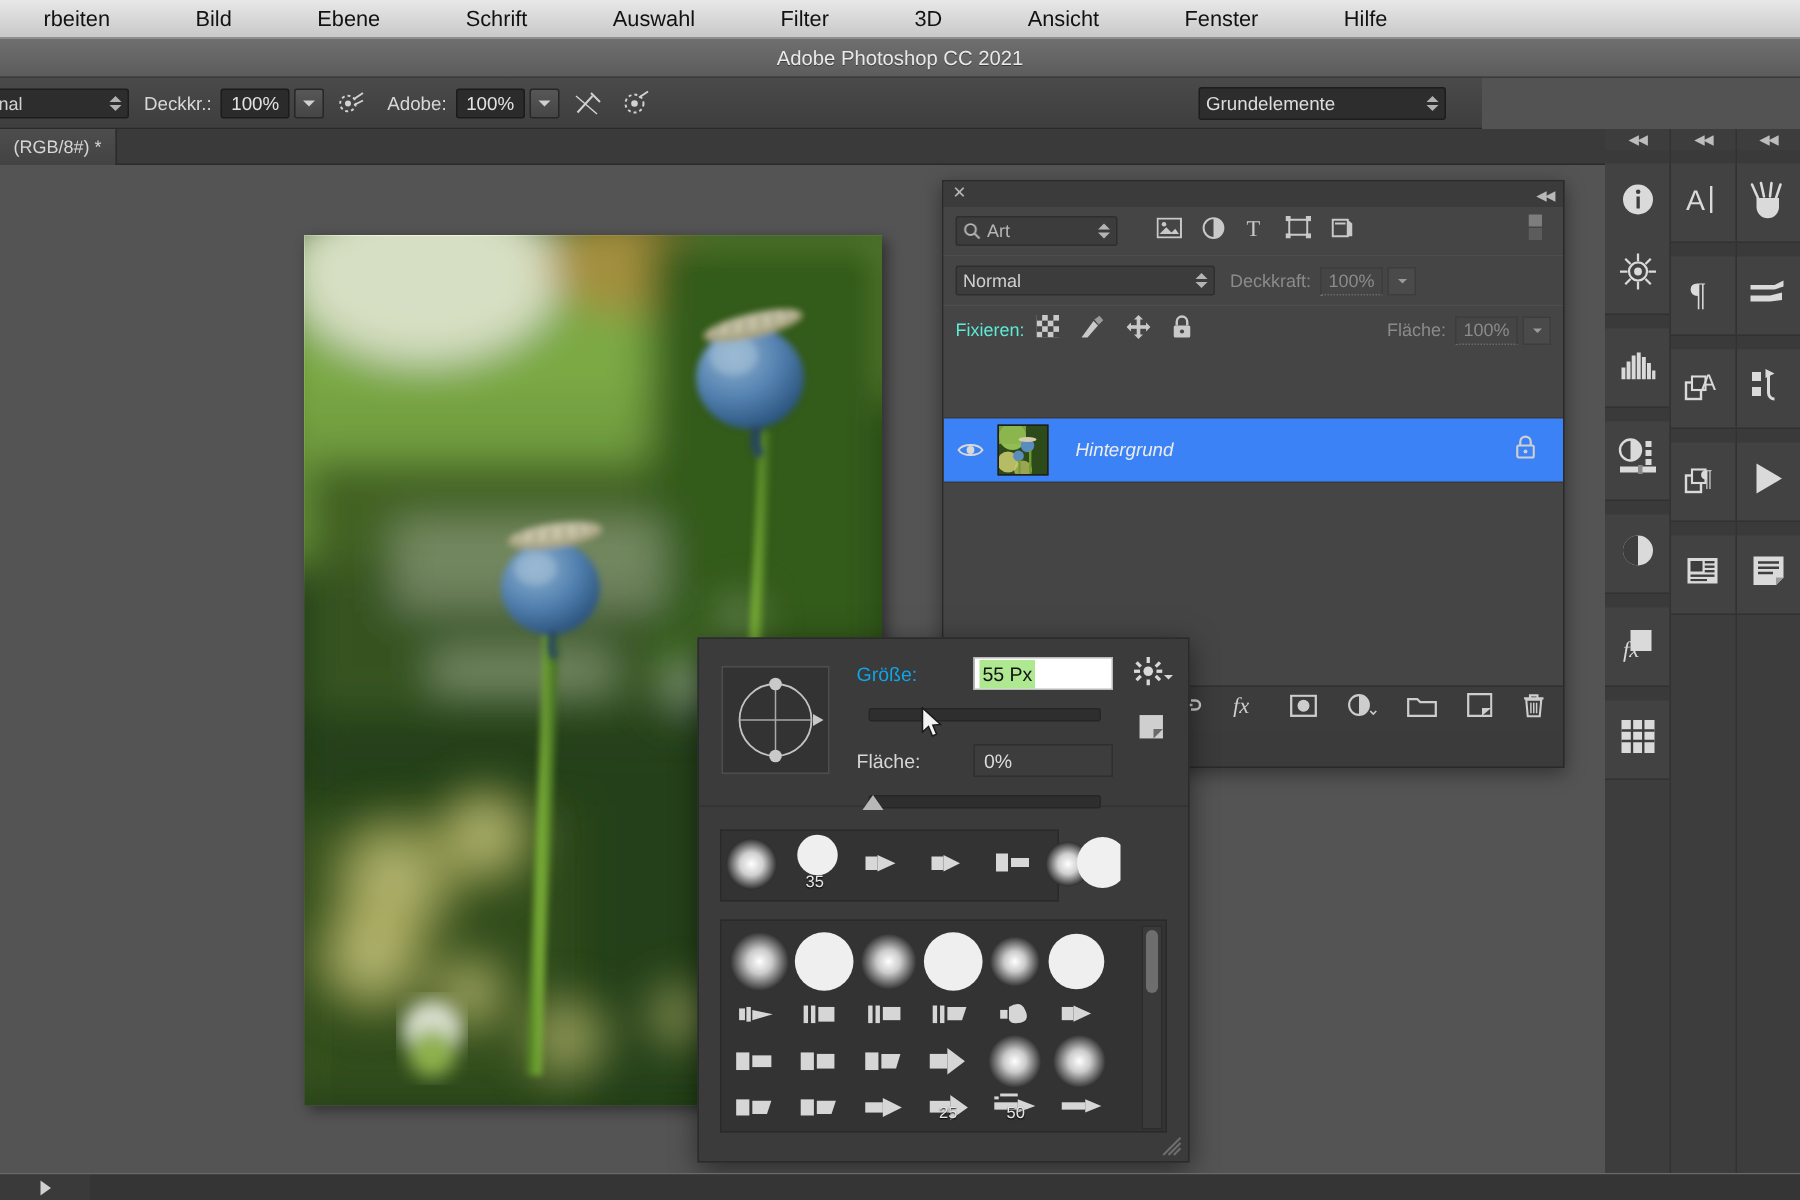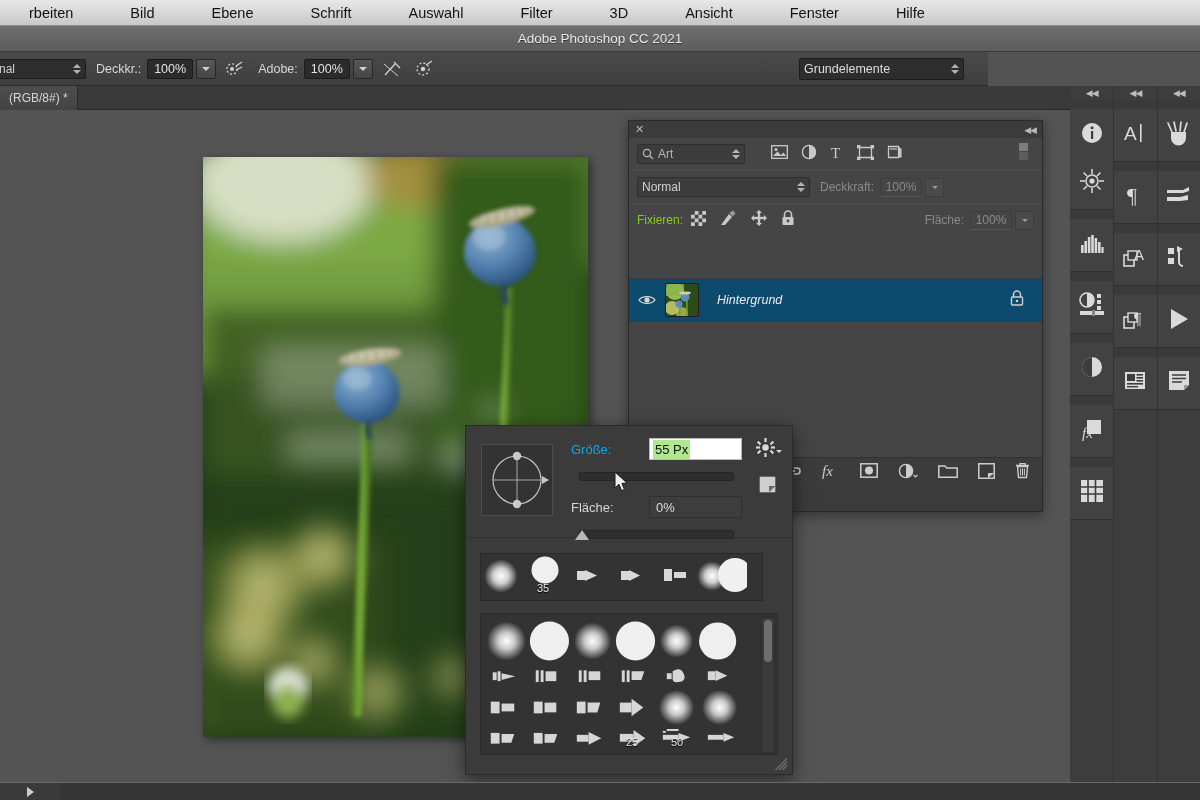--- a/index.html
+++ b/index.html
@@ -122,32 +122,32 @@
   .filt-select {
     height: 20px; width: 108px; background: #3c3c3c; border: 1px solid #2e2e2e; border-radius: 2px;
     display: flex; align-items: center; padding: 0 4px; gap: 4px; color: #b6b6b6; font-size: 12px;
   }
   .filt-icons { display: flex; align-items: center; gap: 13px; margin-left: 26px; color: #c9c9c9; }
   .blend-select {
     height: 20px; width: 173px; background: #3c3c3c; border: 1px solid #2e2e2e; border-radius: 2px;
     display: flex; align-items: center; padding: 0 4px; color: #d0d0d0; font-size: 12px;
   }
   .dim { color: #8b8b8b; font-size: 12px; }
-  .lbl { color: #84cc16; font-size: 12px; text-align: right; }
+  .lbl { color: #5eead4; font-size: 12px; text-align: right; }
   .num-dim {
     height: 19px; width: 42px; background: #454545; border: 1px solid #3d3d3d;
     display:flex; align-items:center; justify-content:center; color: #8b8b8b; font-size: 12px;
     border-bottom: 1px dotted #6a6a6a;
   }
   .mini-drop { width: 19px; height: 19px; background: #4a4a4a; border: 1px solid #3d3d3d; display: flex; align-items: center; justify-content: center; margin-left: 3px; }
   .mini-drop i { width: 0; height: 0; border-left: 3px solid transparent; border-right: 3px solid transparent; border-top: 3px solid #9a9a9a; }
   .lock-icons { display: flex; align-items: center; gap: 14px; margin-left: 8px; color: #c9c9c9; }
   .layer-item {
     position: absolute; left: 0; right: 0; top: 140px; height: 44px;
-    background: #0c4a6e; display: flex; align-items: center;
+    background: #3b82f6; display: flex; align-items: center;
     border-top: 1px solid #3a3a3a; border-bottom: 1px solid #3a3a3a;
   }
   .eye-col { width: 36px; display: flex; align-items: center; justify-content: center; }
   .thumb { width: 34px; height: 34px; border: 1px solid #1f1f1f; overflow: hidden; position: relative; background: #2a3a18; }
   .layer-name { font-size: 12.5px; color: #ececec; font-style: italic; margin-left: 18px; flex: 1; }
   .lock-badge { margin-right: 18px; color: #cfcfcf; }
   .lp-footer {
     position: absolute; left: 0; bottom: 0; width: 100%; height: 30px;
     background: #3c3c3c; border-top: 1px solid #313131;
     display: flex; align-items: center; justify-content: flex-end; gap: 20px; padding-right: 12px;
@@ -177,21 +177,21 @@
     position: absolute; left: 183px; top: 70px; width: 93px; height: 22px;
     background: #3d3d3d; border: 1px solid #2f2f2f; display: flex; align-items: center; padding: 0 6px;
     color: #dcdcdc; font-size: 13px;
   }
   .bp-slider2 { position: absolute; left: 113px; top: 104px; width: 155px; height: 9px; background: #2e2e2e; border: 1px solid #262626; border-radius: 2px; }
   .bp-gear { position: absolute; left: 290px; top: 12px; color: #d9d9d9; display: flex; align-items: center; gap: 1px; }
   .bp-newpreset { position: absolute; left: 293px; top: 50px; }
   .bp-cursor { position: absolute; left: 148px; top: 45px; }
 
   .bp-strip {
-    position: absolute; left: 14px; top: 127px; width: 283px; height: 48px;
+    position: absolute; left: 14px; top: 127px; width: 226px; height: 48px;
     background: #333; border: 1px solid #2a2a2a;
   }
   .bp-grid-wrap {
     position: absolute; left: 14px; top: 187px; width: 298px; height: 142px;
     background: #333; border: 1px solid #2a2a2a; overflow: hidden;
   }
   .bp-grid { position: absolute; left: 0; top: 0; width: 264px; }
   .bp-scroll {
     position: absolute; right: 2px; top: 3px; width: 14px; height: 136px;
     background: #3a3a3a; border: 1px solid #2c2c2c;

